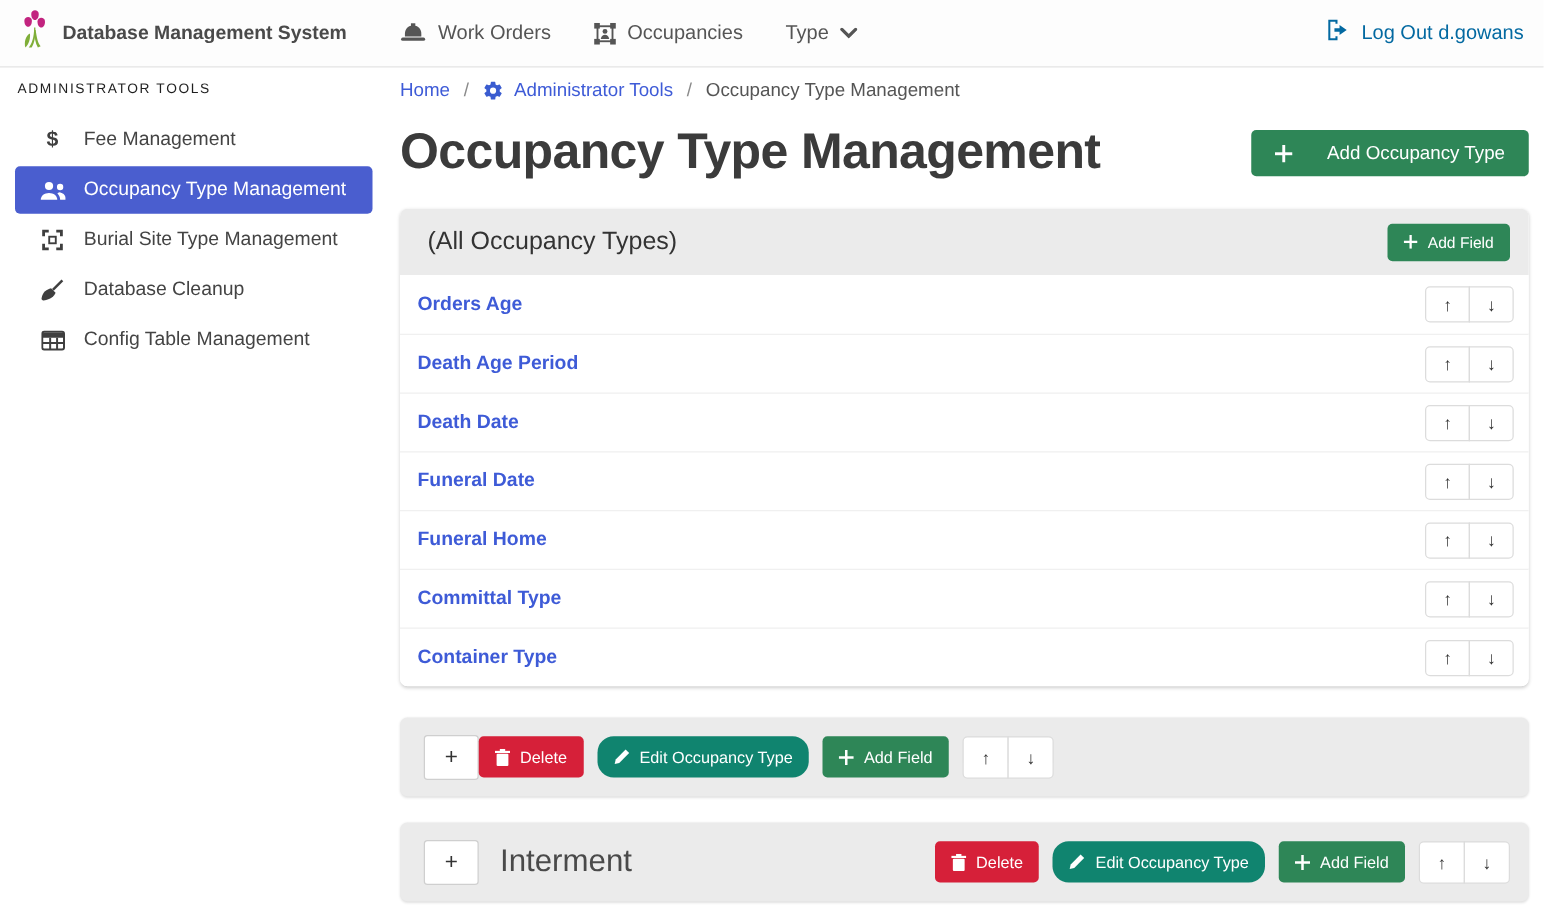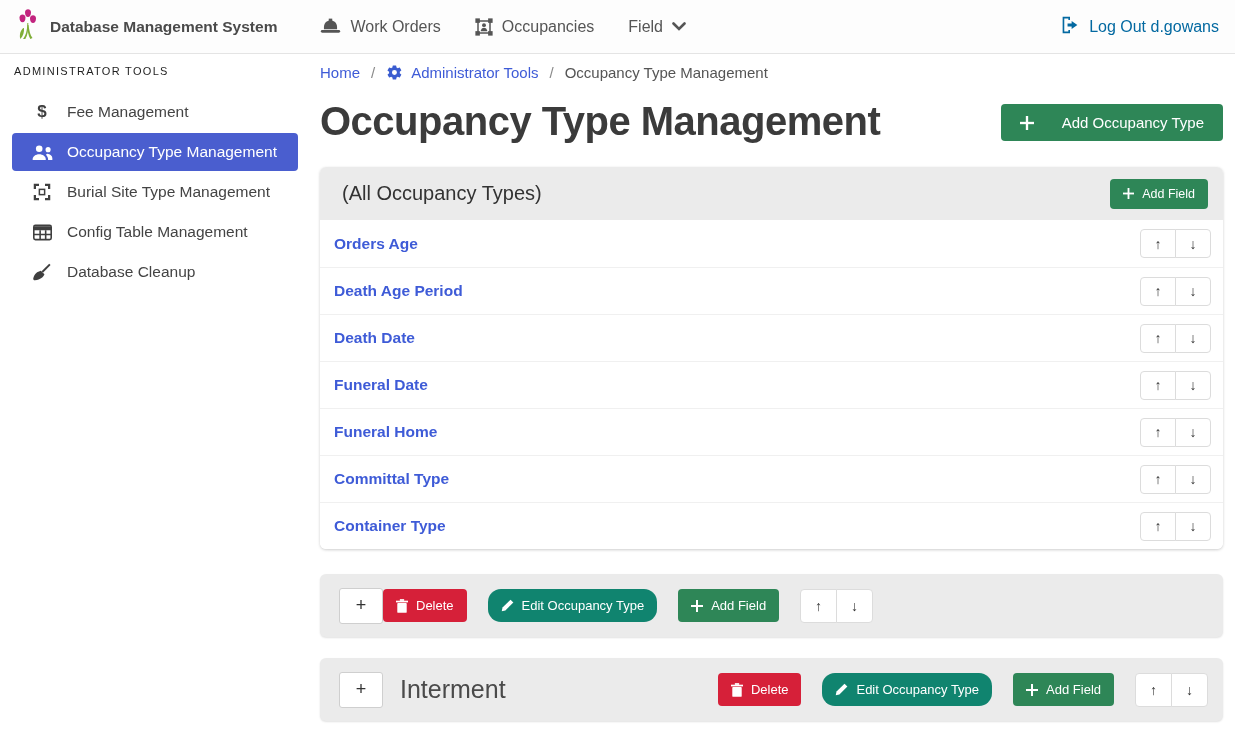--- a/index.html
+++ b/index.html
@@ -87,21 +87,21 @@
     display:flex; align-items:center; padding:0 15px 0 19px;
     box-shadow:0 1px 2px rgba(0,0,0,.12);
   }
   .type-panel + .type-panel { margin-top:21px; }
   .expand-btn {
     width:44px; height:36px; background:#fff; border:1px solid #cfcfcf; border-radius:3px;
     color:#333; font-size:18px; display:flex; align-items:center; justify-content:center;
     cursor:pointer; font-family:inherit;
   }
   .panel-title { font-size:25px; color:#4a4a4a; margin-left:17px; flex:1; }
-  .panel-btns { display:flex; align-items:center; gap:21px; }
+  .panel-btns { display:flex; align-items:center; gap:11px; }
   .btn-panel { font-size:13px; padding:9px 13px; gap:8px; }
   .arrow-btn.lg { width:37px; height:34px; }
   .ic-white { color:#fff; display:flex; align-items:center; }
 </style>
 </head>
 <body>
 
 <div class="navbar">
   <div class="brand">
     <span class="ic">
@@ -141,21 +141,21 @@
         <rect x="0.5" y="17.5" width="6" height="6" fill="currentColor"></rect>
         <rect x="17.5" y="17.5" width="6" height="6" fill="currentColor"></rect>
         <circle cx="12" cy="9.5" r="2.6" fill="currentColor"></circle>
         <path d="M7.5 17.5 c0.6-3 2.4-4.5 4.5-4.5 s3.9 1.5 4.5 4.5z" fill="currentColor"></path>
       </svg>
     </span>
     <span>Occupancies</span>
   </div>
 
   <div class="nav-item">
-    <span>Field</span>
+    <span>Type</span>
     <span class="ic">
       <svg width="14" height="9" viewBox="0 0 14 9" fill="none" stroke="currentColor" stroke-width="2.6" stroke-linecap="round">
         <path d="M1.5 1.5 L7 7 L12.5 1.5"></path>
       </svg>
     </span>
   </div>
 
   <div class="nav-right">
     <span class="ic">
       <svg width="20" height="18" viewBox="0 0 24 22" fill="currentColor">
@@ -194,37 +194,37 @@
         <svg width="18" height="18" viewBox="0 0 24 24" fill="currentColor">
           <path d="M1 1h7v3H4v4H1zM16 1h7v7h-3V4h-4zM1 16h3v4h4v3H1zM20 16h3v7h-7v-3h4z"></path>
           <rect x="8.5" y="8.5" width="7" height="7" fill="none" stroke="currentColor" stroke-width="2"></rect>
         </svg>
       </span>
       <span>Burial Site Type Management</span>
     </div>
 
     <div class="side-item">
       <span class="ic">
+        <svg width="20" height="18" viewBox="0 0 24 22" fill="currentColor">
+          <path d="M13.2 11.8 L22.5 2.5 L20.8 0.8 L11.5 10.1z"></path>
+          <path d="M10.6 9.4 l4.4 4.4 c-1.2 3.4-4.8 6.6-11.6 7.4 -1.3 0.15-2.3-0.9-2.1-2.2 C2.3 13.2 6.4 10.4 10.6 9.4z"></path>
+        </svg>
+      </span>
+      <span>Database Cleanup</span>
+    </div>
+
+    <div class="side-item">
+      <span class="ic">
         <svg width="19" height="17" viewBox="0 0 24 20">
           <rect x="1" y="1" width="22" height="18" rx="2" fill="none" stroke="currentColor" stroke-width="2"></rect>
           <path d="M1 4 a2 2 0 0 1 2-2 h18 a2 2 0 0 1 2 2 v3 H1z" fill="currentColor"></path>
           <path d="M1 12.5h22 M9 7v12 M16 7v12" stroke="currentColor" stroke-width="2" fill="none"></path>
         </svg>
       </span>
       <span>Config Table Management</span>
-    </div>
-
-    <div class="side-item">
-      <span class="ic">
-        <svg width="20" height="18" viewBox="0 0 24 22" fill="currentColor">
-          <path d="M13.2 11.8 L22.5 2.5 L20.8 0.8 L11.5 10.1z"></path>
-          <path d="M10.6 9.4 l4.4 4.4 c-1.2 3.4-4.8 6.6-11.6 7.4 -1.3 0.15-2.3-0.9-2.1-2.2 C2.3 13.2 6.4 10.4 10.6 9.4z"></path>
-        </svg>
-      </span>
-      <span>Database Cleanup</span>
     </div>
   </div>
 
   <div class="main">
 
     <div class="breadcrumb">
       <span class="crumb-link">Home</span>
       <span class="crumb-sep">/</span>
       <span class="crumb-link">
         <span class="gear">

